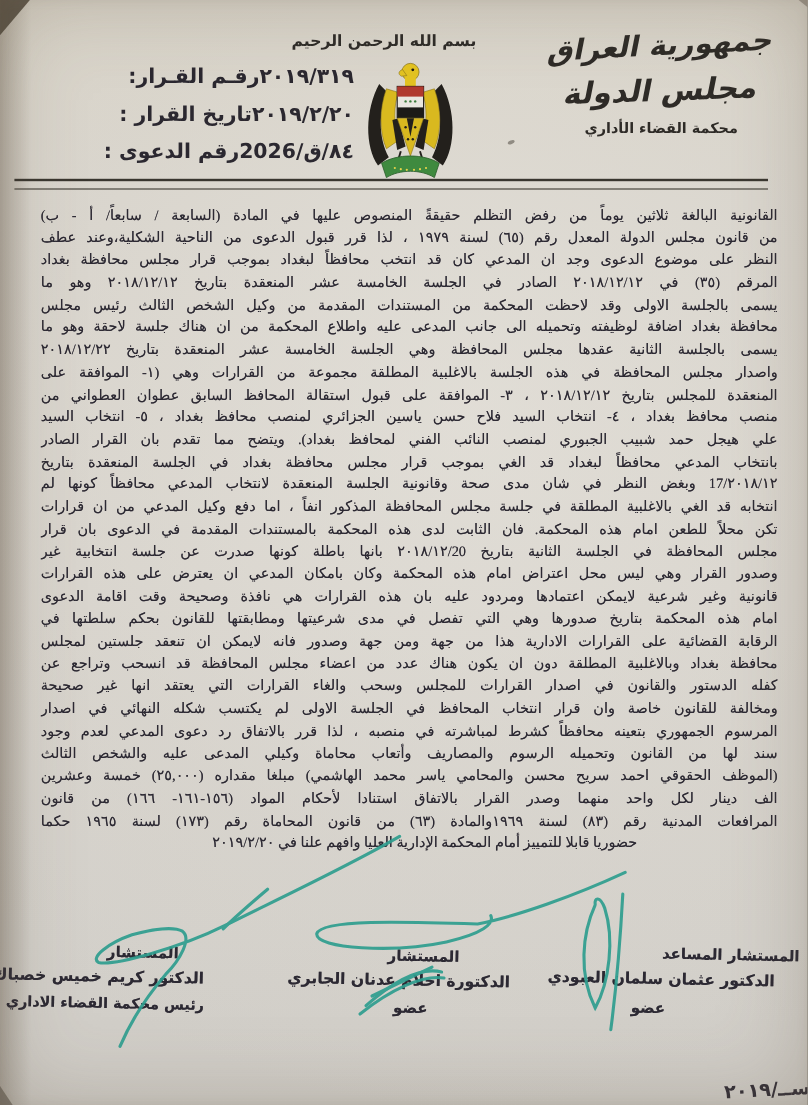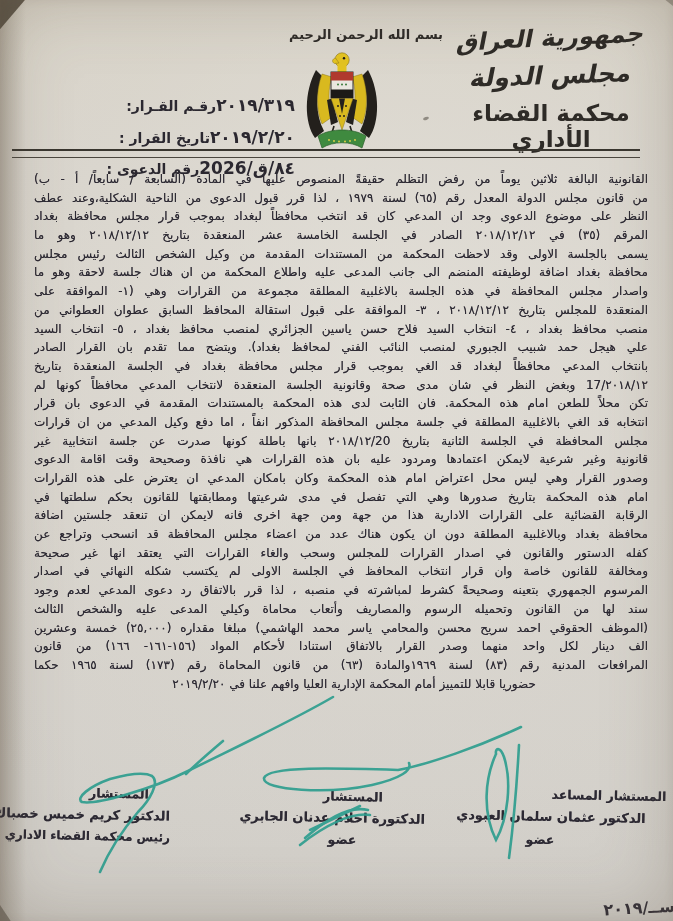--- a/index.html
+++ b/index.html
@@ -26,42 +26,42 @@
     clip-path:polygon(0 0,100% 0,0 100%);}
   .c-bl{left:-4px;bottom:-8px;width:20px;height:30px;background:#575046;
     clip-path:polygon(0 0,0 100%,100% 100%);opacity:.6;}
   .c-tr{right:-5px;top:-6px;width:20px;height:16px;background:#6a6156;
     clip-path:polygon(0 0,100% 0,100% 100%);opacity:.5;}
   .speck{position:absolute;left:423px;top:117px;width:6px;height:3px;border-radius:50%;
     background:rgba(82,76,68,.55);transform:rotate(-20deg);}
 
   
   .bismillah{position:absolute;right:0;left:0;top:27px;width:150px;margin:0 auto;
-    left:243px;right:auto;width:200px;text-align:right;
+    left:243px;right:auto;width:200px;text-align:left;
     font-size:13px;font-weight:bold;color:#2e2b28;}
   .letterhead{position:absolute;right:14px;top:20px;width:216px;text-align:center;color:#2e2b27;}
   .lh-country{font-size:24px;font-weight:bold;letter-spacing:-1px;
     transform:skewX(-14deg) rotate(-3deg);line-height:36px;}
   .lh-council{font-size:25px;font-weight:bold;letter-spacing:-1px;
     transform:skewX(-13deg) rotate(-2deg);line-height:40px;}
-  .lh-court{font-size:23px;font-weight:bold;margin-top:4px;letter-spacing:-.5px;}
+  .lh-court{font-size:12px;font-weight:bold;margin-top:4px;letter-spacing:-.5px;}
 
   .hfield{position:absolute;left:130px;width:165px;display:flex;
     justify-content:space-between;align-items:baseline;direction:rtl;}
-  .hfield .lab{font-size:14px;font-weight:bold;white-space:nowrap;margin-top:44px;}
+  .hfield .lab{font-size:17px;font-weight:bold;white-space:nowrap;}
   .hfield .val{font-size:17px;font-weight:bold;white-space:nowrap;direction:rtl;}
   .f1{top:54px;} .f2{top:86px;} .f3{top:117px;}
 
   .emblem{position:absolute;left:301px;top:50px;width:82px;height:100px;}
 
   .rule{position:absolute;left:12px;right:33px;top:149px;height:6px;
     border-top:2.5px solid #39362f;border-bottom:1.2px solid #4a463e;}
 
   
-  .body-text{position:absolute;right:25px;left:34px;top:170px;direction:rtl;}
+  .body-text{position:absolute;right:25px;left:34px;top:170px;direction:rtl;font-family:Liberation Serif, serif;}
   .bline{
     height:18.7px;line-height:18.7px;font-size:12px;color:#2c2933;
     white-space:nowrap;overflow:hidden;
     text-align:justify;text-align-last:justify;-moz-text-align-last:justify;
     text-shadow:0 0 .4px rgba(44,41,51,.65);
   }
   .bline-last{
     height:18.7px;line-height:18.7px;font-size:12px;color:#2c2933;
     white-space:nowrap;overflow:hidden;text-align:center;
     transform:translateX(13px);
@@ -156,38 +156,39 @@
   </div>
 
   <div class="rule"></div>
 
   <div class="body-text" id="body-text">
       <div class="bline">القانونية البالغة ثلاثين يوماً من رفض التظلم حقيقةً المنصوص عليها في المادة (السابعة / سابعاً/ أ - ب)</div>
       <div class="bline">من قانون مجلس الدولة المعدل رقم (٦٥) لسنة ١٩٧٩ ، لذا قرر قبول الدعوى من الناحية الشكلية،وعند عطف</div>
       <div class="bline">النظر على موضوع الدعوى وجد ان المدعي كان قد انتخب محافظاً لبغداد بموجب قرار مجلس محافظة بغداد</div>
       <div class="bline">المرقم (٣٥) في ٢٠١٨/١٢/١٢ الصادر في الجلسة الخامسة عشر المنعقدة بتاريخ ٢٠١٨/١٢/١٢ وهو ما</div>
       <div class="bline">يسمى بالجلسة الاولى وقد لاحظت المحكمة من المستندات المقدمة من وكيل الشخص الثالث رئيس مجلس</div>
-      <div class="bline">محافظة بغداد اضافة لوظيفته المنضم الى جانب المدعى عليه واطلاع المحكمة من ان هناك جلسة لاحقة وهو ما</div>
+      <div class="bline">محافظة بغداد اضافة لوظيفته وتحميله الى جانب المدعى عليه واطلاع المحكمة من ان هناك جلسة لاحقة وهو ما</div>
+      <div class="bline">يسمى بالجلسة الثانية عقدها مجلس المحافظة وهي الجلسة الخامسة عشر المنعقدة بتاريخ ٢٠١٨/١٢/٢٢</div>
       <div class="bline">واصدار مجلس المحافظة في هذه الجلسة بالاغلبية المطلقة مجموعة من القرارات وهي (١- الموافقة على</div>
       <div class="bline">المنعقدة للمجلس بتاريخ ٢٠١٨/١٢/١٢ ، ٣- الموافقة على قبول استقالة المحافظ السابق عطوان العطواني من</div>
       <div class="bline">منصب محافظ بغداد ، ٤- انتخاب السيد فلاح حسن ياسين الجزائري لمنصب محافظ بغداد ، ٥- انتخاب السيد</div>
       <div class="bline">علي هيجل حمد شبيب الجبوري لمنصب النائب الفني لمحافظ بغداد). ويتضح مما تقدم بان القرار الصادر</div>
       <div class="bline">بانتخاب المدعي محافظاً لبغداد قد الغي بموجب قرار مجلس محافظة بغداد في الجلسة المنعقدة بتاريخ</div>
       <div class="bline">٢٠١٨/١٢/17 وبغض النظر في شان مدى صحة وقانونية الجلسة المنعقدة لانتخاب المدعي محافظاً كونها لم</div>
+      <div class="bline">انتخابه قد الغي بالاغلبية المطلقة في جلسة مجلس المحافظة المذكور انفاً ، اما دفع وكيل المدعي من ان قرارات</div>
       <div class="bline">تكن محلاً للطعن امام هذه المحكمة. فان الثابت لدى هذه المحكمة بالمستندات المقدمة في الدعوى بان قرار</div>
-      <div class="bline">انتخابه قد الغي بالاغلبية المطلقة في جلسة مجلس المحافظة المذكور انفاً ، اما دفع وكيل المدعي من ان قرارات</div>
       <div class="bline">مجلس المحافظة في الجلسة الثانية بتاريخ ٢٠١٨/١٢/20 بانها باطلة كونها صدرت عن جلسة انتخابية غير</div>
+      <div class="bline">وصدور القرار وهي ليس محل اعتراض امام هذه المحكمة وكان بامكان المدعي ان يعترض على هذه القرارات</div>
       <div class="bline">قانونية وغير شرعية لايمكن اعتمادها ومردود عليه بان هذه القرارات هي نافذة وصحيحة وقت اقامة الدعوى</div>
-      <div class="bline">وصدور القرار وهي ليس محل اعتراض امام هذه المحكمة وكان بامكان المدعي ان يعترض على هذه القرارات</div>
       <div class="bline">امام هذه المحكمة بتاريخ صدورها وهي التي تفصل في مدى شرعيتها ومطابقتها للقانون بحكم سلطتها في</div>
-      <div class="bline">الرقابة القضائية على القرارات الادارية هذا من جهة ومن جهة اخرى فانه لايمكن ان تنعقد جلستين اضافة</div>
+      <div class="bline">الرقابة القضائية على القرارات الادارية هذا من جهة ومن جهة وصدور فانه لايمكن ان تنعقد جلستين لمجلس</div>
       <div class="bline">محافظة بغداد وبالاغلبية المطلقة دون ان يكون هناك عدد من اعضاء مجلس المحافظة قد انسحب وتراجع عن</div>
       <div class="bline">كفله الدستور والقانون في اصدار القرارات للمجلس وسحب والغاء القرارات التي يعتقد انها غير صحيحة</div>
       <div class="bline">ومخالفة للقانون خاصة وان قرار انتخاب المحافظ في الجلسة الاولى لم يكتسب شكله النهائي في اصدار</div>
-      <div class="bline">المرسوم الجمهوري بتعينه وصحيحةً كشرط لمباشرته في منصبه ، لذا قرر بالاتفاق رد دعوى المدعي لعدم وجود</div>
+      <div class="bline">المرسوم الجمهوري بتعينه محافظاً كشرط لمباشرته في منصبه ، لذا قرر بالاتفاق رد دعوى المدعي لعدم وجود</div>
       <div class="bline">سند لها من القانون وتحميله الرسوم والمصاريف وأتعاب محاماة وكيلي المدعى عليه والشخص الثالث</div>
       <div class="bline">(الموظف الحقوقي احمد سريح محسن والمحامي ياسر محمد الهاشمي) مبلغا مقداره (٢٥,٠٠٠) خمسة وعشرين</div>
       <div class="bline">الف دينار لكل واحد منهما وصدر القرار بالاتفاق استنادا لأحكام المواد (١٥٦-١٦١- ١٦٦) من قانون</div>
       <div class="bline">المرافعات المدنية رقم (٨٣) لسنة ١٩٦٩والمادة (٦٣) من قانون المحاماة رقم (١٧٣) لسنة ١٩٦٥ حكما</div>
       <div class="bline-last">حضوريا قابلا للتمييز أمام المحكمة الإدارية العليا وافهم علنا في ٢٠١٩/٢/٢٠</div>
     </div>
 
   <div class="sigline sig-rot" style="left:519px;top:788px;width:180px;">المستشار المساعد</div>
   <div class="sigline sig-rot" style="left:441px;top:809px;width:220px;font-size:13px;">الدكتور عثمان سلمان العبودي</div>
   <div class="sigline sig-rot" style="left:480px;top:832px;width:120px;">عضو</div>

